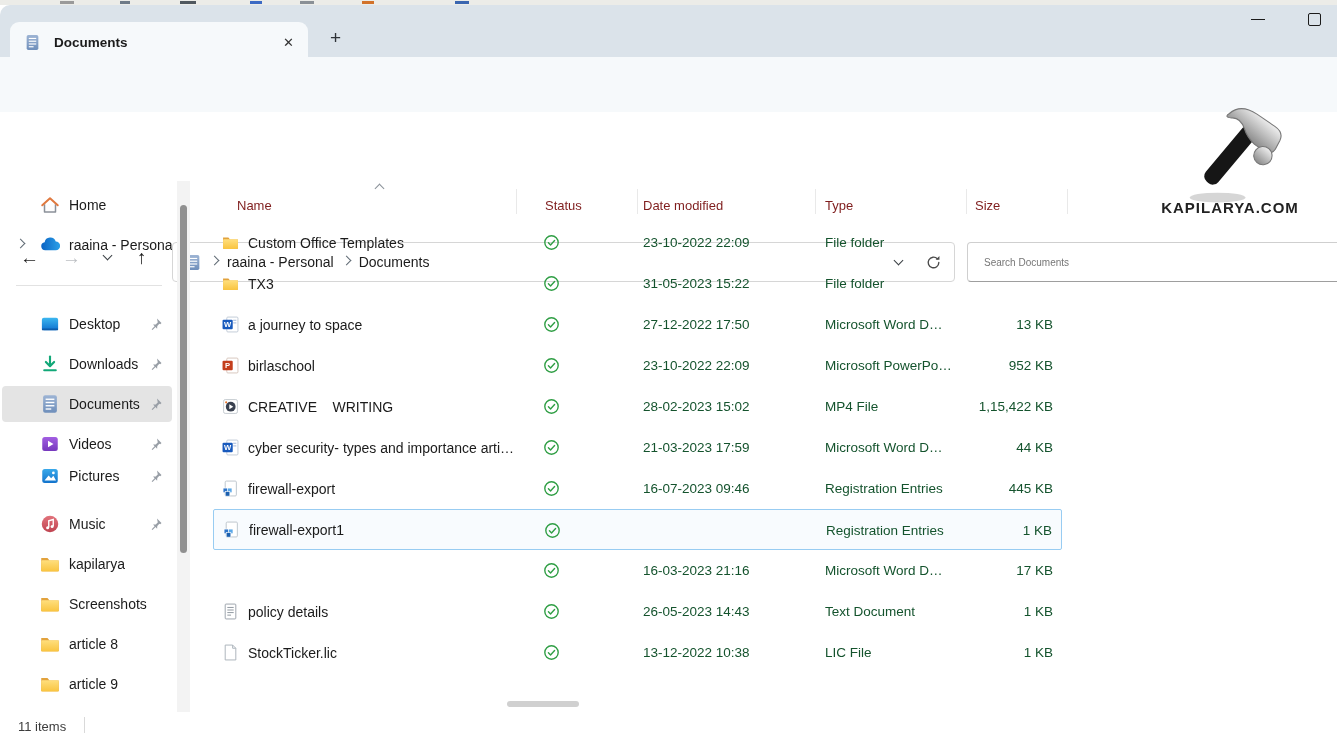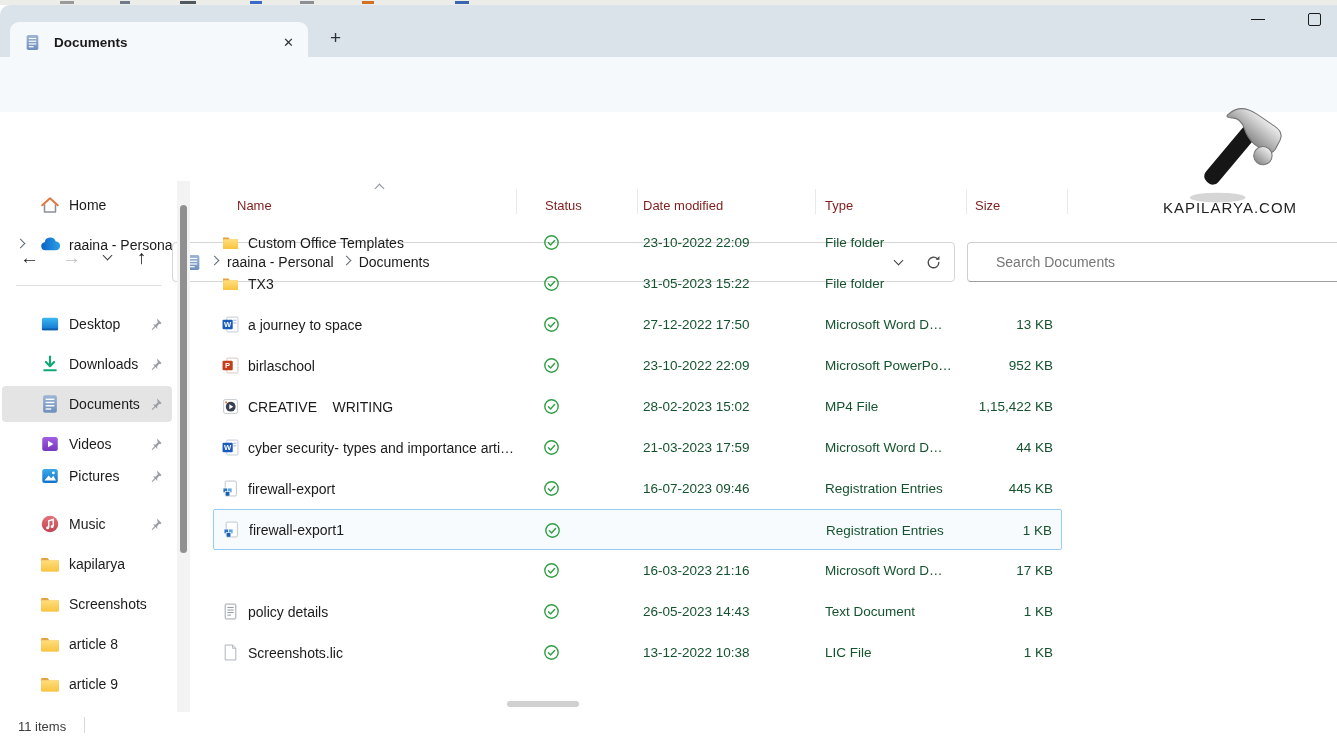--- a/index.html
+++ b/index.html
@@ -24,21 +24,21 @@
   .ticon{position:absolute;top:73px;width:22px;height:22px}
   .more{position:absolute;left:733px;top:76px;font-size:14px;letter-spacing:2px;color:#222;font-weight:bold}
   .onedrive{position:absolute;left:1264px;top:74px;display:flex;align-items:center;gap:7px;font-size:14px;color:#1b1b1b;white-space:nowrap}
   
   .navrow{position:absolute;left:0;top:112px;width:1337px;height:68px;background:#fff}
   .navarrow{position:absolute;top:136px;font-size:19px;line-height:1}
   .addrbar{position:absolute;left:172px;top:130px;width:783px;height:40px;border:1px solid #d6d6d6;border-radius:4px;
            box-sizing:border-box;display:flex;align-items:center;padding:0 12px;gap:9px;font-size:14px;background:#fff}
   .searchbox{position:absolute;left:967px;top:130px;width:380px;height:40px;border:1px solid #cfcfcf;border-bottom-color:#9e9e9e;
              border-radius:4px;box-sizing:border-box;background:#fff;display:flex;align-items:center}
-  .searchbox input{border:none;outline:none;background:transparent;font-size:14px;margin-left:26px;width:300px;
+  .searchbox input{border:none;outline:none;background:transparent;font-size:10px;margin-left:14px;width:300px;
                    font-family:"Liberation Sans",sans-serif;color:#1b1b1b}
   .searchbox input::placeholder{color:#767676}
   
   .chev{display:inline-block;width:6px;height:6px;border-right:1.4px solid #5f6a74;border-bottom:1.4px solid #5f6a74;
         transform:rotate(45deg);margin-top:-3px}
   .chev.r{transform:rotate(-45deg)}
   .chev.u{transform:rotate(225deg)}
   .chev.dk{border-color:#3a3f44}
   
   .srow{position:absolute;left:2px;width:170px;height:36px;border-radius:4px;display:flex;align-items:center}
@@ -62,21 +62,21 @@
   .c-date,.c-type,.c-size{position:absolute;top:0;line-height:41px;font-size:13.5px;color:#14532d;white-space:nowrap}
   .c-date{left:430px}
   .c-type{left:612px}
   .c-size{right:9px}
   .hscroll{position:absolute;left:507px;top:701px;width:72px;height:6px;background:#d0d0d0;border-radius:3px}
   
   .statusbar{position:absolute;left:0;top:712px;width:1337px;height:27px;background:#fff}
   .scount{position:absolute;left:18px;top:7px;font-size:13px;color:#3c3c3c}
   .sbdiv{position:absolute;left:84px;top:5px;width:1px;height:16px;background:#d9d9d9}
   
-  .wm-text{position:absolute;left:1150px;top:199px;width:160px;text-align:center;font-size:15px;font-weight:normal;
+  .wm-text{position:absolute;left:1150px;top:199px;width:160px;text-align:center;font-size:15px;font-weight:bold;
            letter-spacing:1px;color:#222}
 </style>
 </head>
 <body>
 
 <svg width="0" height="0" style="position:absolute" aria-hidden="true">
   <defs>
     <linearGradient id="gdoc" x1="0" y1="0" x2="0" y2="1">
         <stop offset="0" stop-color="#9db4d4"></stop>
         <stop offset="1" stop-color="#6f8fbb"></stop>
@@ -590,21 +590,21 @@
     </svg>
   <span class="c-date">26-05-2023 14:43</span>
   <span class="c-type">Text Document</span>
   <span class="c-size">1 KB</span>
 </div>
 <div class="frow" style="top:632px">
   <span class="c-name">
       <svg class="fi">
         <use href="#i-blank"></use>
       </svg>
-    <span class="fname">Screenshots.lic</span>
+    <span class="fname">StockTicker.lic</span>
     </span>
   <svg class="c-check">
       <use href="#i-check"></use>
     </svg>
   <span class="c-date">13-12-2022 10:38</span>
   <span class="c-type">LIC File</span>
   <span class="c-size">1 KB</span>
 </div>
 
 <div class="hscroll"></div>

